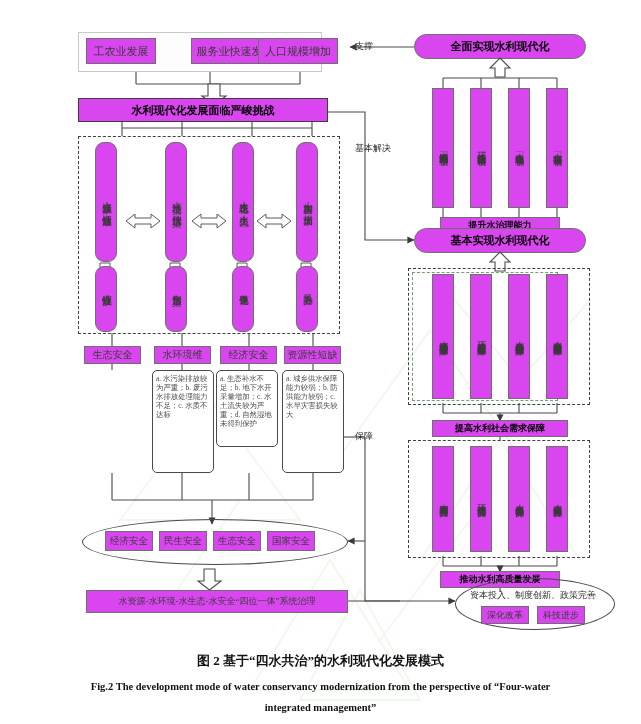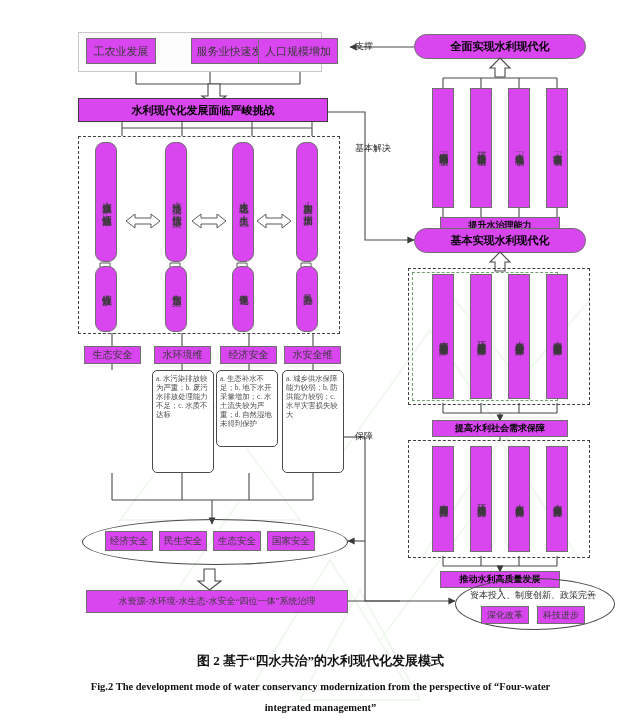--- a/index.html
+++ b/index.html
@@ -178,21 +178,21 @@
   <div class="node" style="left:84px;top:346px;width:57px;height:18px;font-size:10px;">
     <span>生态安全</span>
   </div>
   <div class="node" style="left:154px;top:346px;width:57px;height:18px;font-size:10px;">
     <span>水环境维</span>
   </div>
   <div class="node" style="left:220px;top:346px;width:57px;height:18px;font-size:10px;">
     <span>经济安全</span>
   </div>
   <div class="node" style="left:284px;top:346px;width:57px;height:18px;font-size:10px;">
-    <span>水安全维</span>
+    <span>资源性短缺</span>
   </div>
 
   <div class="detail" style="left:152px;top:370px;width:62px;height:103px;font-size:7.4px;">
     <span>a. 水污染排放较为严重；b. 废污水排放处理能力不足；c. 水质不达标</span>
   </div>
   <div class="detail" style="left:216px;top:370px;width:62px;height:77px;font-size:7.4px;">
     <span>a. 生态补水不足；b. 地下水开采量增加；c. 水土流失较为严重；d. 自然湿地未得到保护</span>
   </div>
   <div class="detail" style="left:282px;top:370px;width:62px;height:103px;font-size:7.4px;">
     <span>a. 城乡供水保障能力较弱；b. 防洪能力较弱；c. 水旱灾害损失较大</span>

